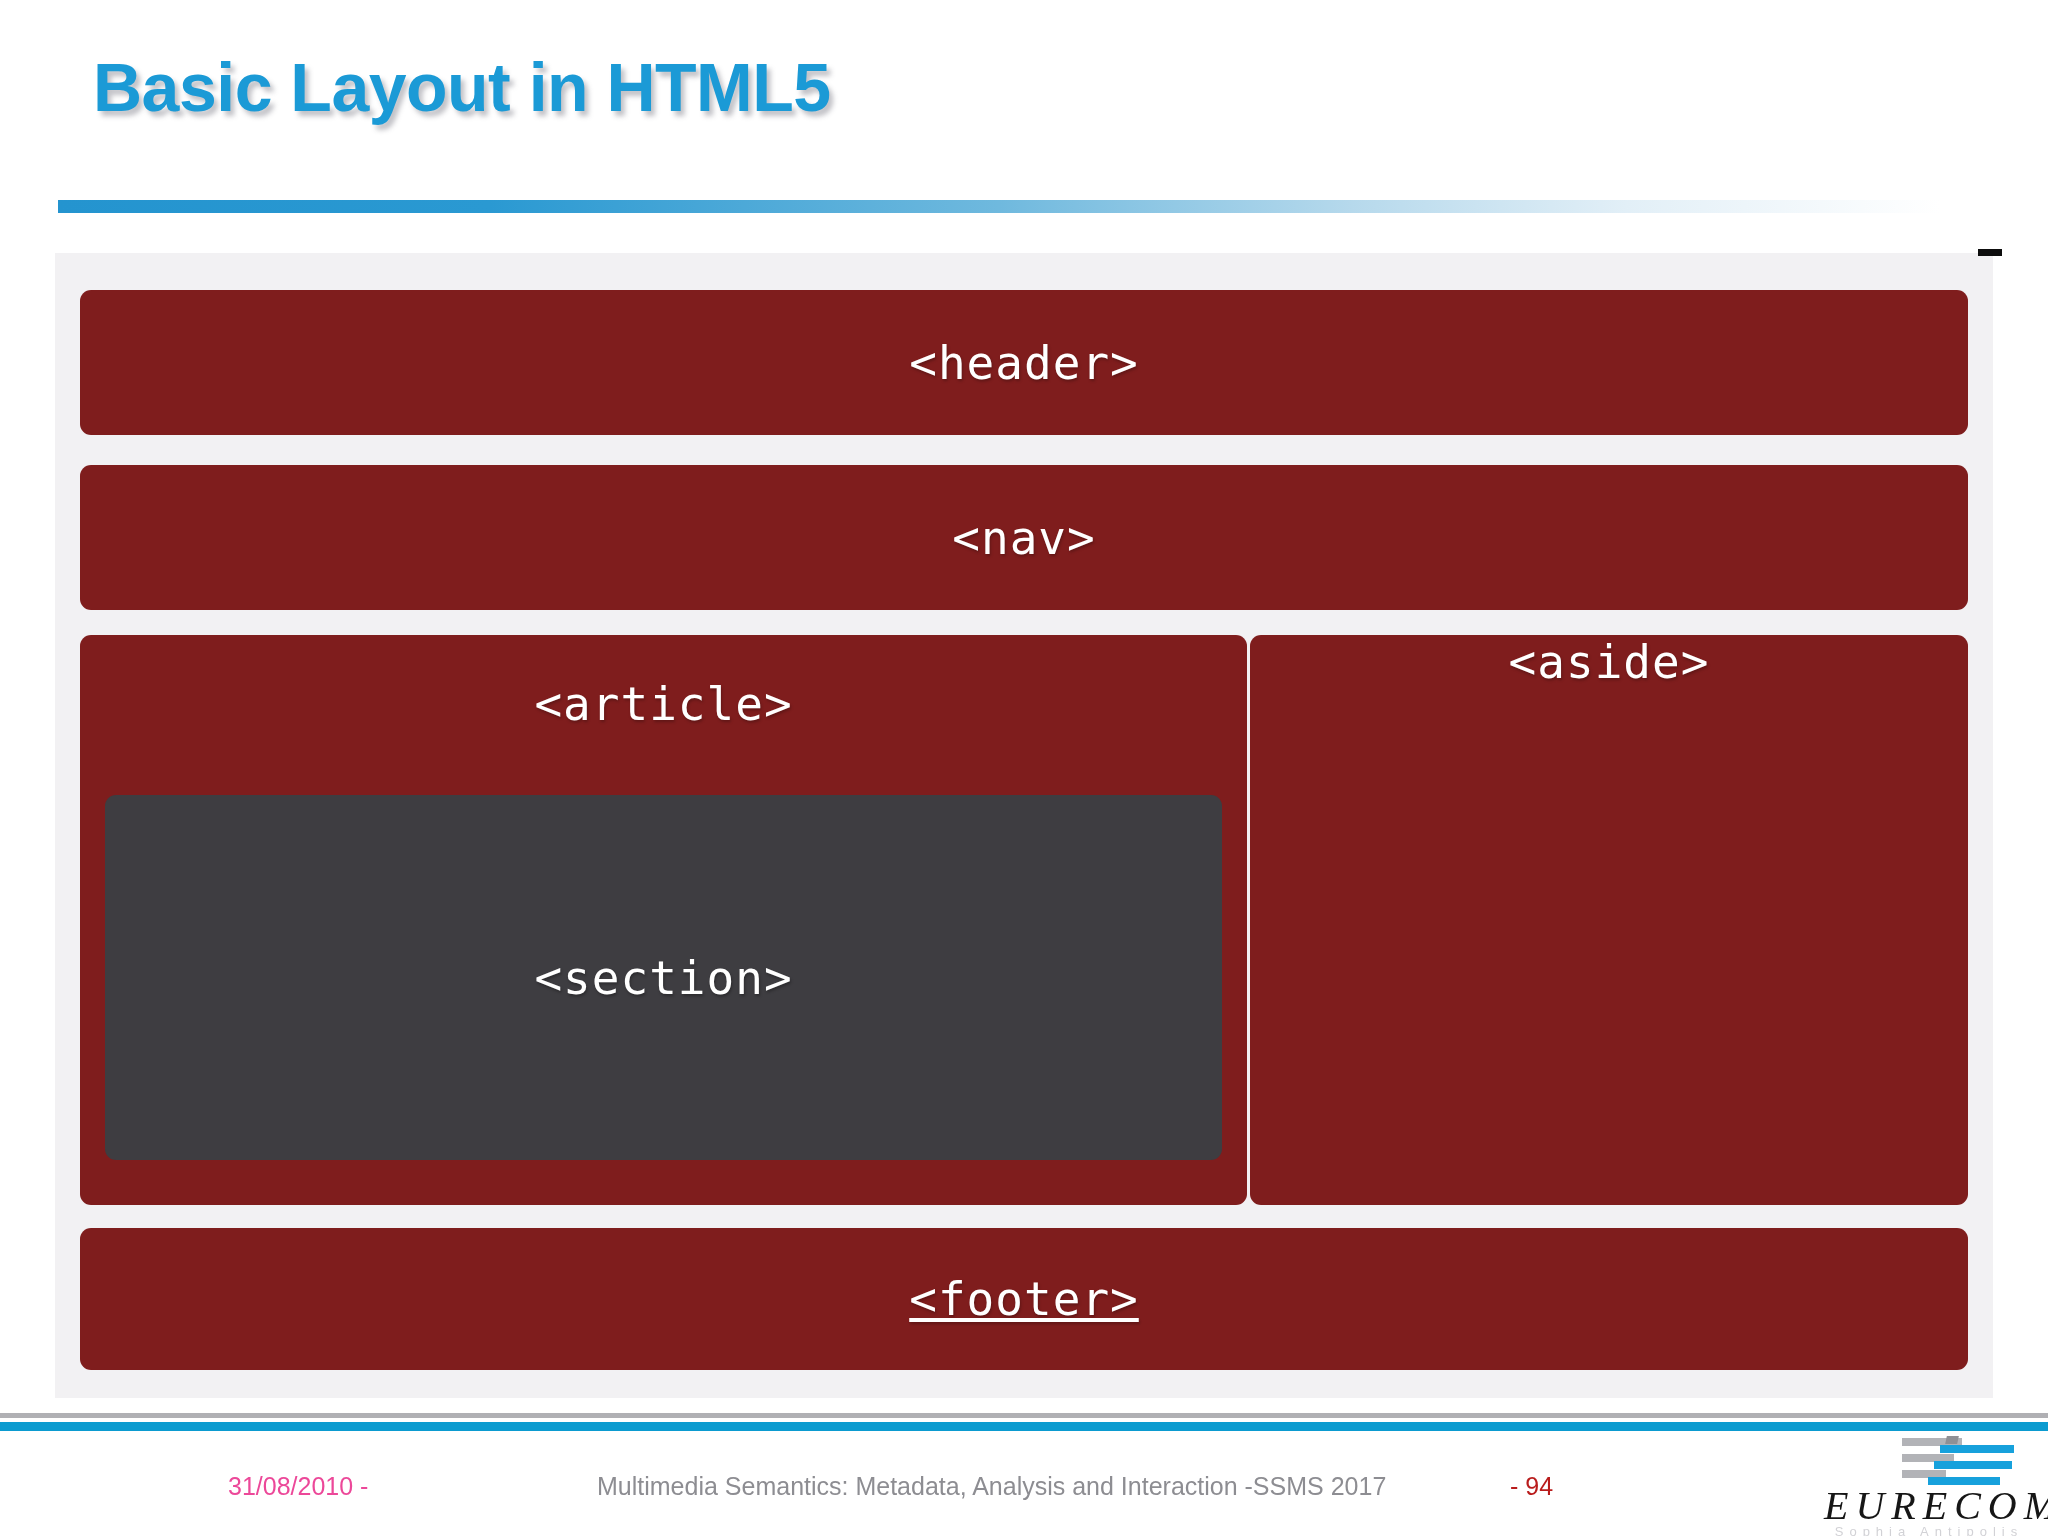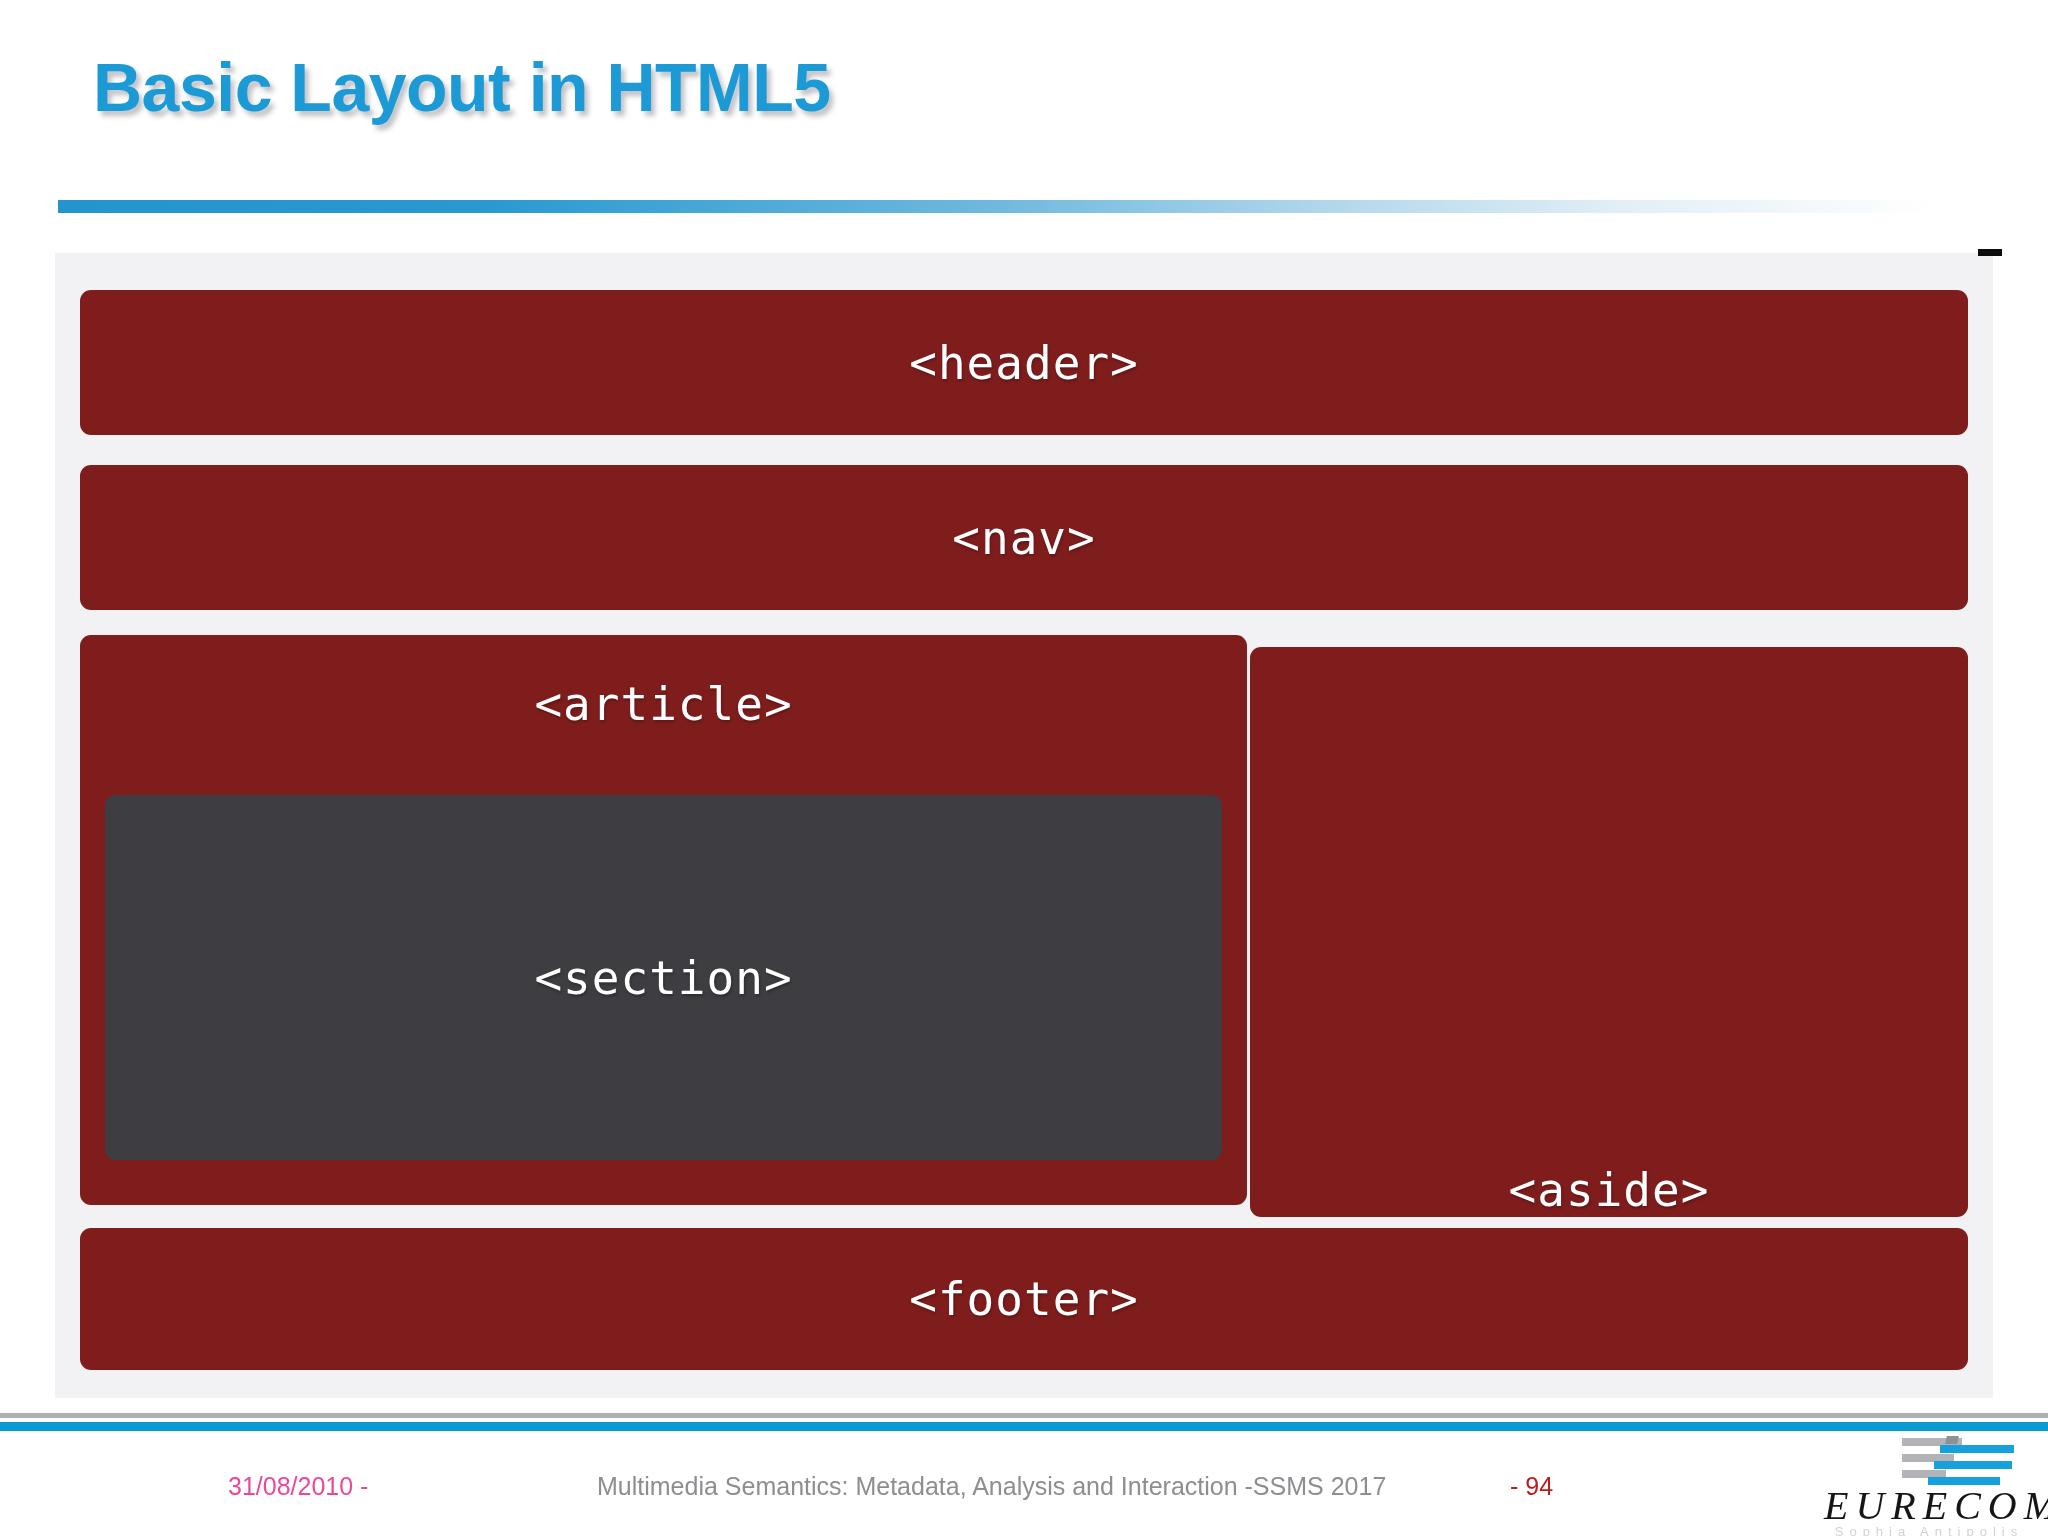--- a/index.html
+++ b/index.html
@@ -104,26 +104,26 @@
     color: #ffffff;
     font-family: "DejaVu Sans Mono", monospace;
     font-size: 46px;
     letter-spacing: 1px;
     text-shadow: 1px 2px 3px rgba(0,0,0,0.3);
     box-sizing: border-box;
   }
   .box-aside {
     left: 1195px; top: 382px;
     width: 718px;  height: 570px;
-    display: flex; align-items: flex-end; justify-content: center; margin-top: 12px;
+    display: flex; align-items: flex-start; justify-content: center;
   }
   .box-footer {
     left: 25px;  top: 975px;
     width: 1888px; height: 142px;
-    display: flex; align-items: center; justify-content: center;
+    display: flex; align-items: center; justify-content: center; text-decoration: underline;
   }
 
   
   .rule-gray {
     position: absolute;
     left: 0; top: 1413px;
     width: 2048px; height: 5px;
     background: #b0b0b4;
   }
   .rule-blue {

